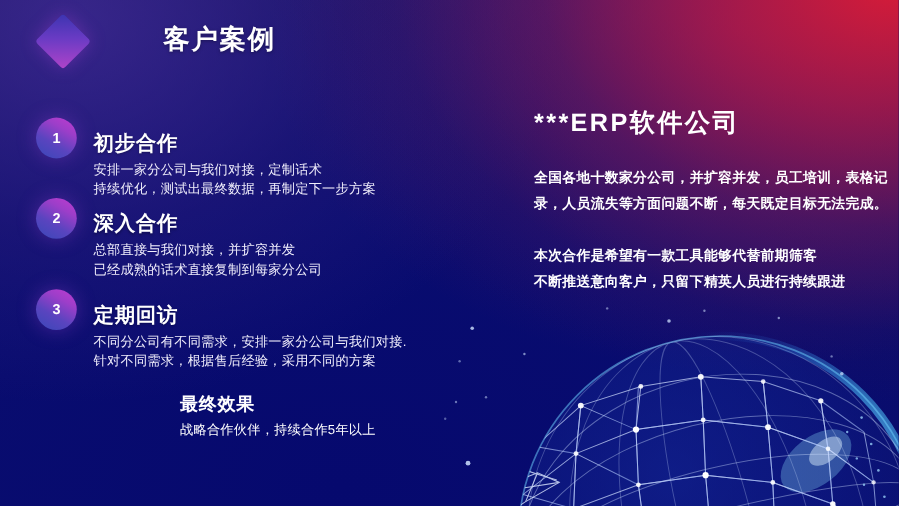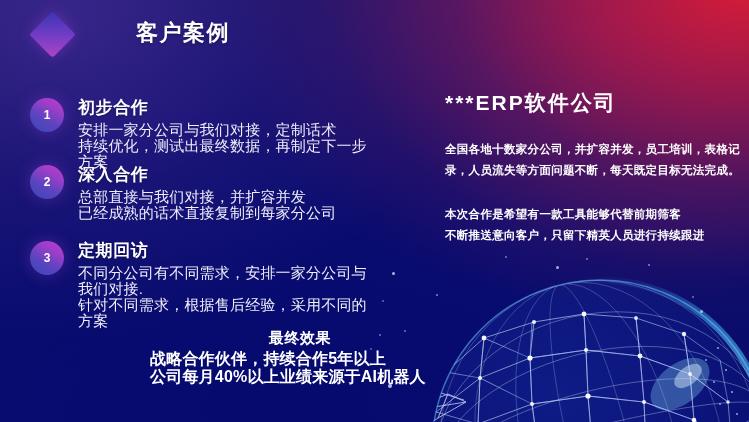--- a/index.html
+++ b/index.html
@@ -37,32 +37,32 @@
 
   
   .step { position:absolute; left:0; width:380px; }
   .step-num {
     position:absolute; left:30px; width:34px; height:34px; border-radius:50%;
     background:linear-gradient(210deg,#c23bd0 0%,#9c3ec9 30%,#5a44bf 62%,#3848b8 100%);
     color:#ffffff; font-size:12px; font-weight:bold;
     display:flex; align-items:center; justify-content:center;
     box-shadow:0 0 16px rgba(140,60,200,0.42);
   }
-  .step-body { position:absolute; left:78px; top:0; width:300px; }
+  .step-body { position:absolute; left:78px; top:12px; width:300px; }
   .step-title {
     font-size:17px; font-weight:bold; color:#ffffff; letter-spacing:0.6px;
     line-height:20px; margin-bottom:4px;
     text-shadow:0 1px 2px rgba(0,0,0,0.3);
   }
-  .step-line { font-size:15px; color:#f0eefc; line-height:16px; letter-spacing:0.2px; }
+  .step-line { font-size:11px; color:#f0eefc; line-height:16px; letter-spacing:0.2px; }
 
   
   #final { position:absolute; left:150px; top:328px; width:300px; }
-  #final-title { font-size:15px; font-weight:bold; color:#ffffff; letter-spacing:0.6px; line-height:19px; margin-bottom:3px;text-align:center; }
-  .final-line { font-size:16px; color:#ffffff; font-weight:bold; line-height:18px; letter-spacing:0.2px; }
+  #final-title { font-size:15px; font-weight:bold; color:#ffffff; letter-spacing:0.6px; line-height:19px; margin-bottom:3px; }
+  .final-line { font-size:11px; color:#ffffff; font-weight:normal; line-height:18px; letter-spacing:0.2px; }
 
   
   #right { position:absolute; left:413px; top:90px; width:320px;margin-left:32px; }
   #right-title { font-size:21px; font-weight:bold; color:#ffffff; letter-spacing:2px; line-height:26px; }
   .right-para { margin-top:23px; }
   .right-line { font-size:11.5px; color:#ffffff; font-weight:bold; line-height:21px; letter-spacing:0.3px; }
 
   .star { position:absolute; border-radius:50%; background:#cfe2ff; }
 </style>
 </head>
@@ -276,21 +276,20 @@
     <div class="step-body">
       <div class="step-title">定期回访</div>
       <div class="step-line">不同分公司有不同需求，安排一家分公司与我们对接.</div>
       <div class="step-line">针对不同需求，根据售后经验，采用不同的方案</div>
     </div>
   </div>
 
   <div id="final">
     <div id="final-title">最终效果</div>
     <div class="final-line">战略合作伙伴，持续合作5年以上</div>
-    <div class="final-line">公司每月40%以上业绩来源于AI机器人</div>
   </div>
 
   <div id="right">
     <div id="right-title">***ERP软件公司</div>
     <div class="right-para">
       <div class="right-line">全国各地十数家分公司，并扩容并发，员工培训，表格记</div>
       <div class="right-line">录，人员流失等方面问题不断，每天既定目标无法完成。</div>
     </div>
     <div class="right-para">
       <div class="right-line">本次合作是希望有一款工具能够代替前期筛客</div>

